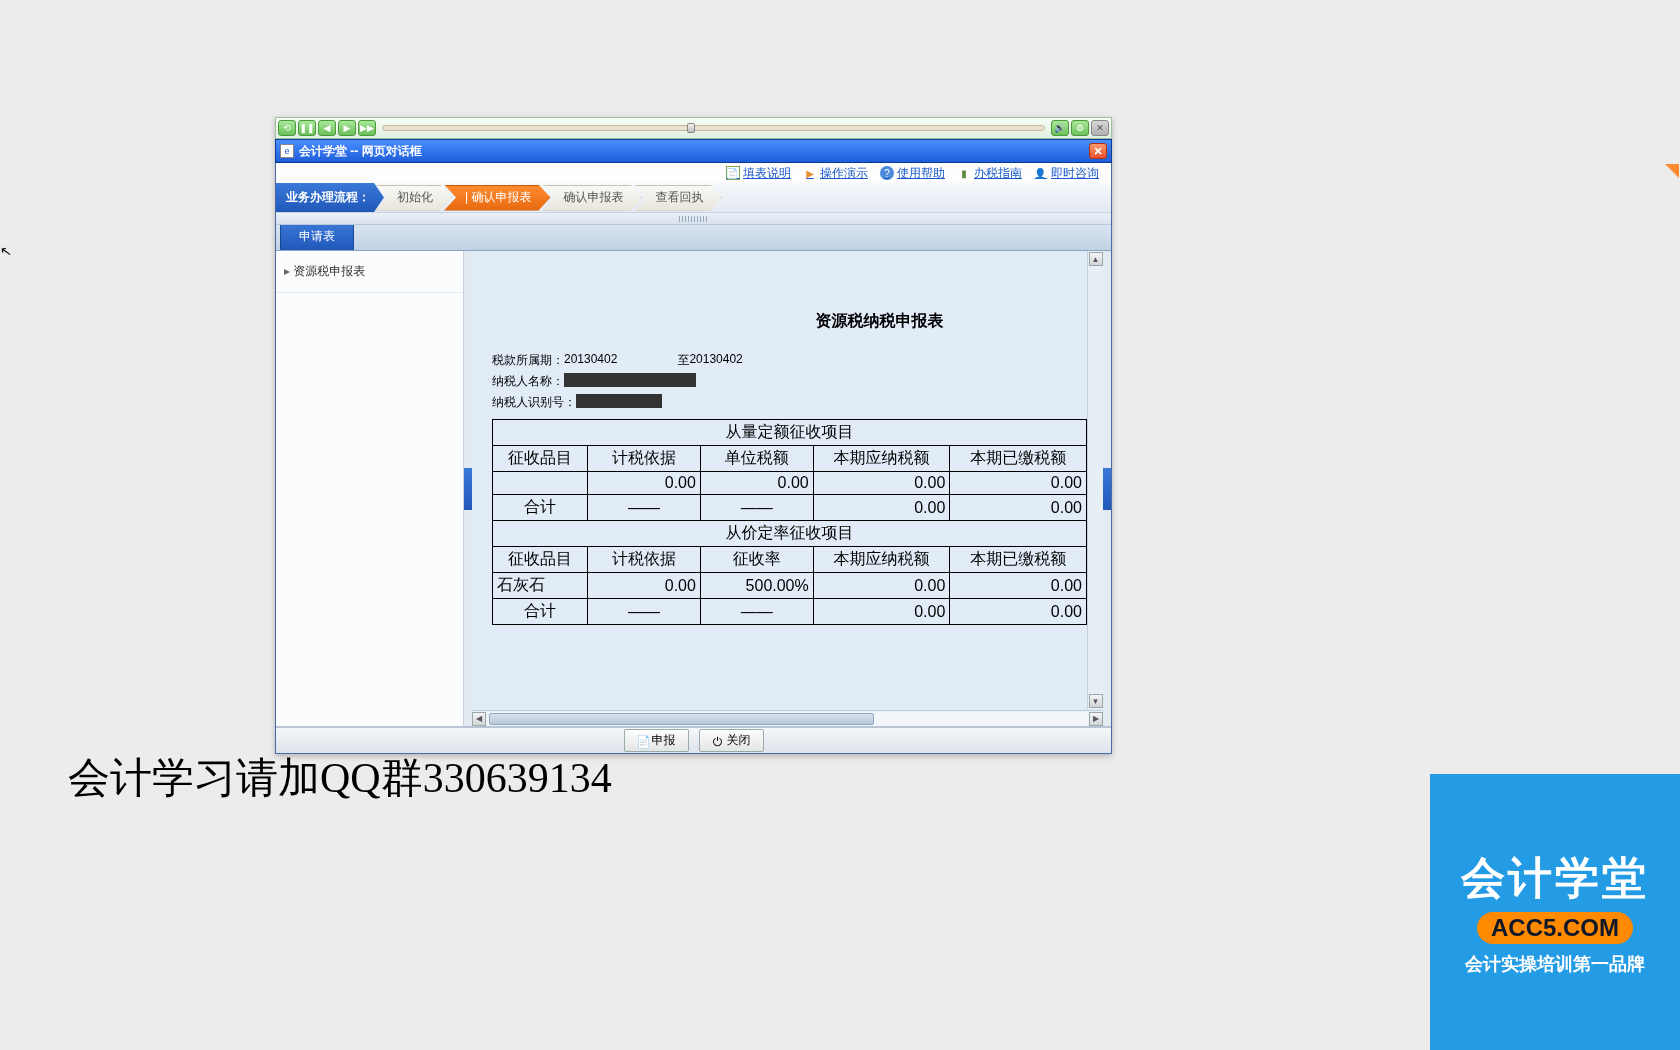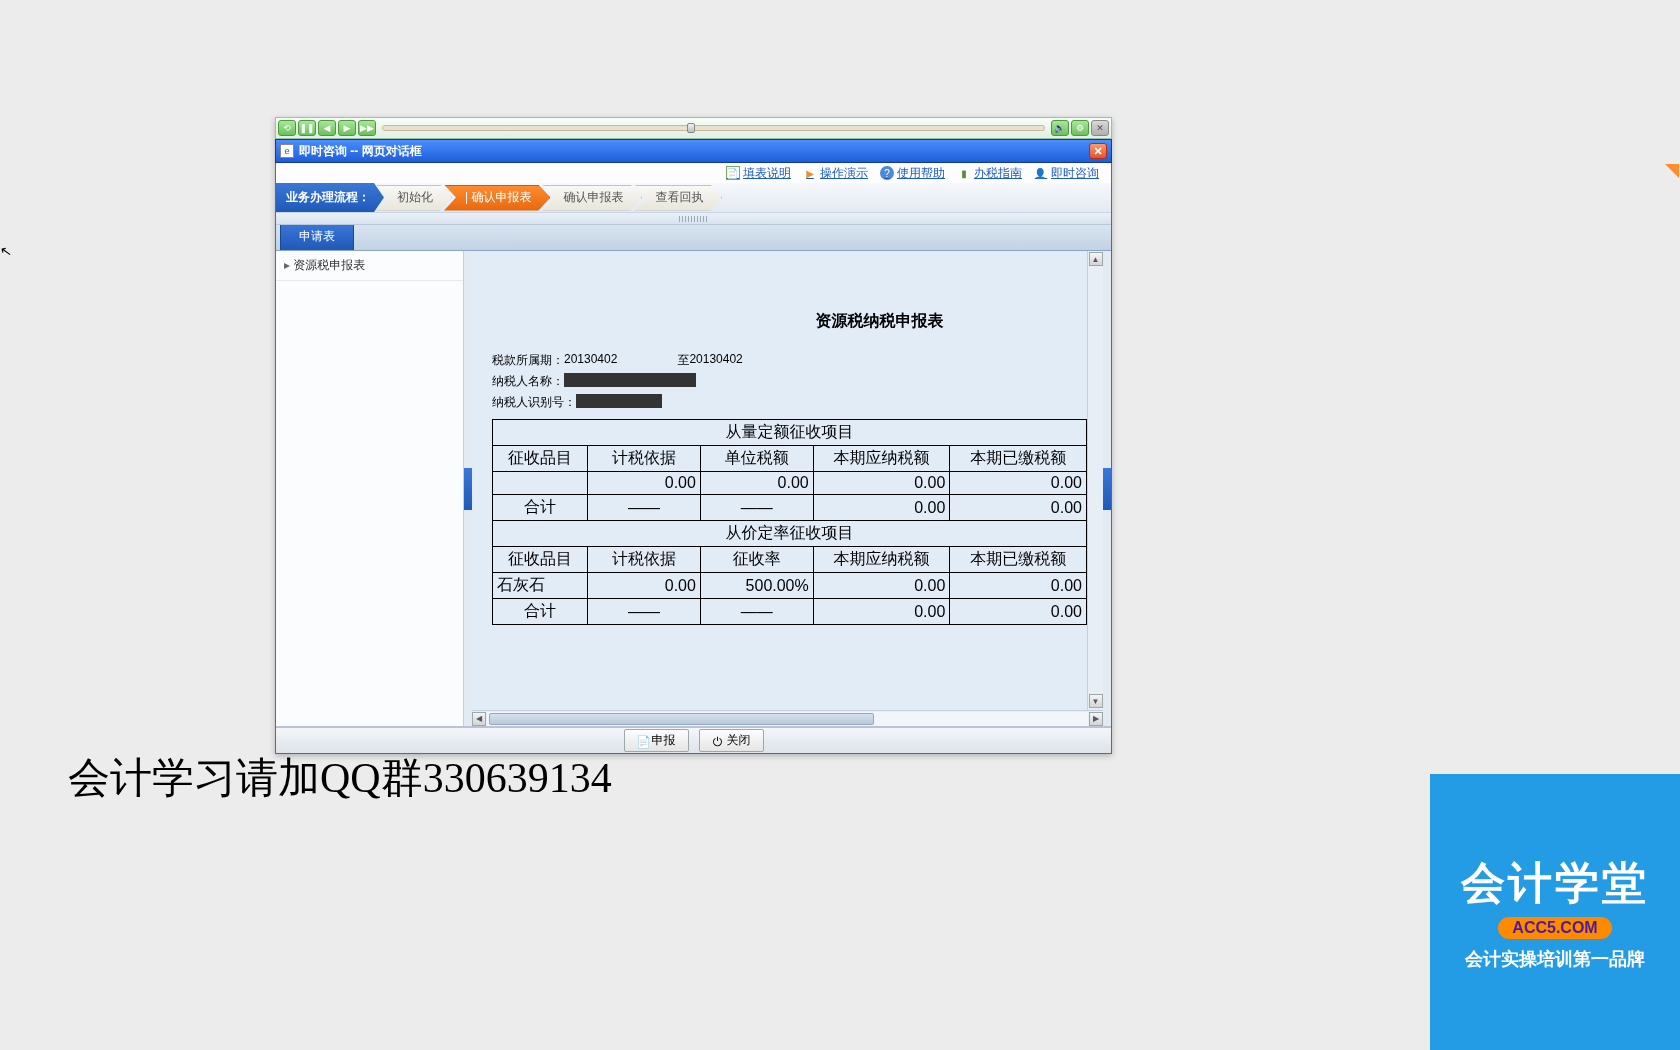--- a/index.html
+++ b/index.html
@@ -142,21 +142,21 @@
     .split-area {
       display:flex; height: 476px;
       border-bottom: 1px solid #b8c4d4;
     }
     .left-pane {
       width: 188px;
       background: #fafcfe;
       border-right: 1px solid #c4d0e0;
     }
     .tree-item {
-      padding: 6px 8px; border-bottom:1px solid #e4eaf0;
+      padding: 12px 8px; border-bottom:1px solid #e4eaf0;
       color:#333;
     }
     .tree-item::before{content:"▸ "; color:#666;}
     .splitter {
       width: 8px; background: #e4eaf2; position:relative;
     }
     .splitter-handle{
       position:absolute; top:50%; left:0; width:8px; height:42px;
       background: linear-gradient(#3a78d8,#2058b8);
       transform:translateY(-50%);
@@ -224,21 +224,21 @@
       font-size:42px; color:#000;
     }
     .brand-box{
       position:absolute; right:0; bottom:0;
       width:250px; height:276px;
       background:#249be5;
       color:#fff; text-align:center;
       display:flex; flex-direction:column; align-items:center; justify-content:center;
     }
     .brand-big{ font-size:44px; font-weight:bold; letter-spacing:3px;}
-    .brand-pill{ background:#ff8a00; color:#4c1d95; font-weight:bold; font-size:16px;
+    .brand-pill{ background:#ff8a00; color:#0f172a; font-weight:bold; font-size:24px;
       padding:2px 14px; border-radius:16px; margin:4px 0 8px 0;}
     .brand-small{ font-size:18px; font-weight:bold;}
   </style>
 </head>
 <body>
 
 <div class="cursor-img">↖</div>
 
 <div class="player">
   <div class="player-bar">
@@ -250,21 +250,21 @@
     <div class="progress-track">
       <div class="progress-thumb"></div>
     </div>
     <div class="pbtn">🔊</div>
     <div class="pbtn">⚙</div>
     <div class="pbtn gray">✕</div>
   </div>
 
   <div class="titlebar">
     <span class="doc-icon">e</span>
-    <span class="titlebar-text">即时咨询 -- 网页对话框</span>
+    <span class="titlebar-text">会计学堂 -- 网页对话框</span>
     <div class="close-x">✕</div>
   </div>
 
   <div class="dialog-body">
     <div style="position:relative;">
       <div class="help-row">
         <a class="help-link">
             <span class="help-icon doc">📄</span>
             <span>填表说明</span>
           </a>

